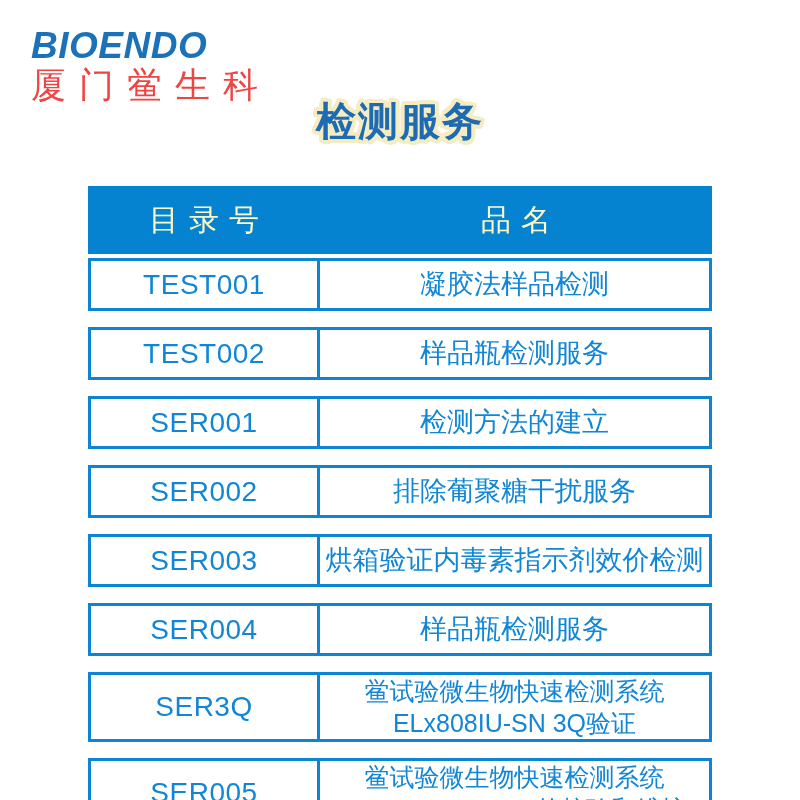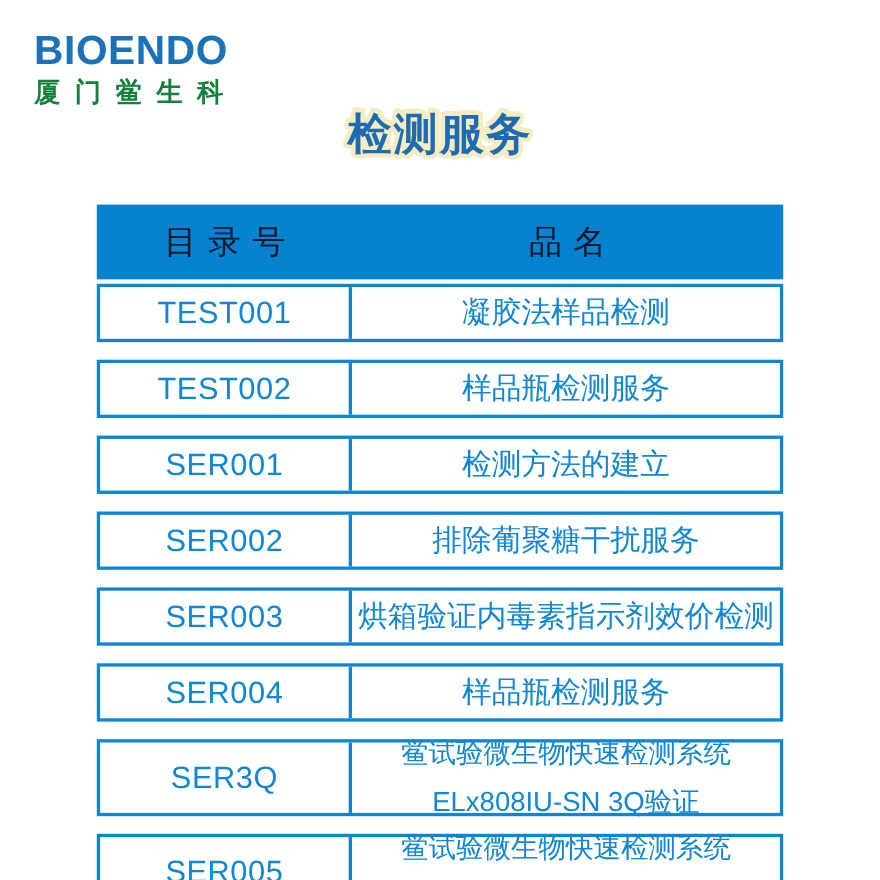--- a/index.html
+++ b/index.html
@@ -8,64 +8,65 @@
     font-family: "Liberation Sans", "DejaVu Sans", sans-serif;
     position: relative; overflow: hidden;
   }
   .page { position: absolute; inset: 0; background: #ffffff; }
 
   
   .logo { position: absolute; left: 31px; top: 27px; }
   .brand {
     color: #1b72b8; font-weight: bold; font-size: 37px; line-height: 38px;
     letter-spacing: 0.5px;
+    font-style: italic;
   }
   .company {
-    color: #15803d; font-size: 24px; line-height: 34px; font-weight: 700;
+    color: #ef4444; font-size: 35px; line-height: 34px; font-weight: 400;
     letter-spacing: 13px; margin-top: 3px; white-space: nowrap;
   }
 
   
   .title-wrap { position: absolute; top: 94px; left: 0; width: 100%; text-align: center; }
   .title {
     display: inline-block; font-size: 40px; font-weight: bold; color: #1d6bb2;
     letter-spacing: 2px;
     text-shadow:
       -3px -3px 0 #f6ecc2, 3px -3px 0 #f6ecc2, -3px 3px 0 #f6ecc2, 3px 3px 0 #f6ecc2,
       0 -4px 0 #f6ecc2, 0 4px 0 #f6ecc2, -4px 0 0 #f6ecc2, 4px 0 0 #f6ecc2,
       -2px -4px 0 #f6ecc2, 2px 4px 0 #f6ecc2, -4px 2px 0 #f6ecc2, 4px -2px 0 #f6ecc2;
   }
 
   
   .svc-table {
     position: absolute; left: 88px; top: 186px; width: 624px;
     display: flex; flex-direction: column; gap: 4px;
   }
   .thead {
-    display: flex; height: 68px; background: #0583d1; color: #0f172a;
+    display: flex; height: 68px; background: #0583d1; color: #fef9c3;
   }
   .thead .hcell {
     display: flex; align-items: center; justify-content: center;
     font-size: 30px; font-weight: 500; letter-spacing: 10px; text-indent: 10px;
   }
   .hcell.c1 { width: 232px; }
   .hcell.c2 { flex: 1; }
 
   .trow {
     display: flex; height: 53px; box-sizing: border-box;
     border: 3px solid #0d85d3; background: #ffffff;
   }
   .trow.tall { height: 70px; }
   .cell {
     display: flex; align-items: center; justify-content: center;
     color: #1186d5; box-sizing: border-box; text-align: center;
   }
   .cell.code { width: 229px; border-right: 3px solid #0d85d3; font-size: 28px; font-weight: 500; letter-spacing: 0.5px; }
   .cell.name { flex: 1; font-size: 27px; font-weight: 500; white-space: pre-line; line-height: 33px; }
-  .trow.tall .cell.name { font-size: 25px; line-height: 44px; }
+  .trow.tall .cell.name { font-size: 25px; line-height: 32px; }
 </style>
 </head>
 <body>
 
 <div class="page">
 
   <div class="logo">
     <div class="brand">BIOENDO</div>
     <div class="company">厦门鲎生科</div>
   </div>

